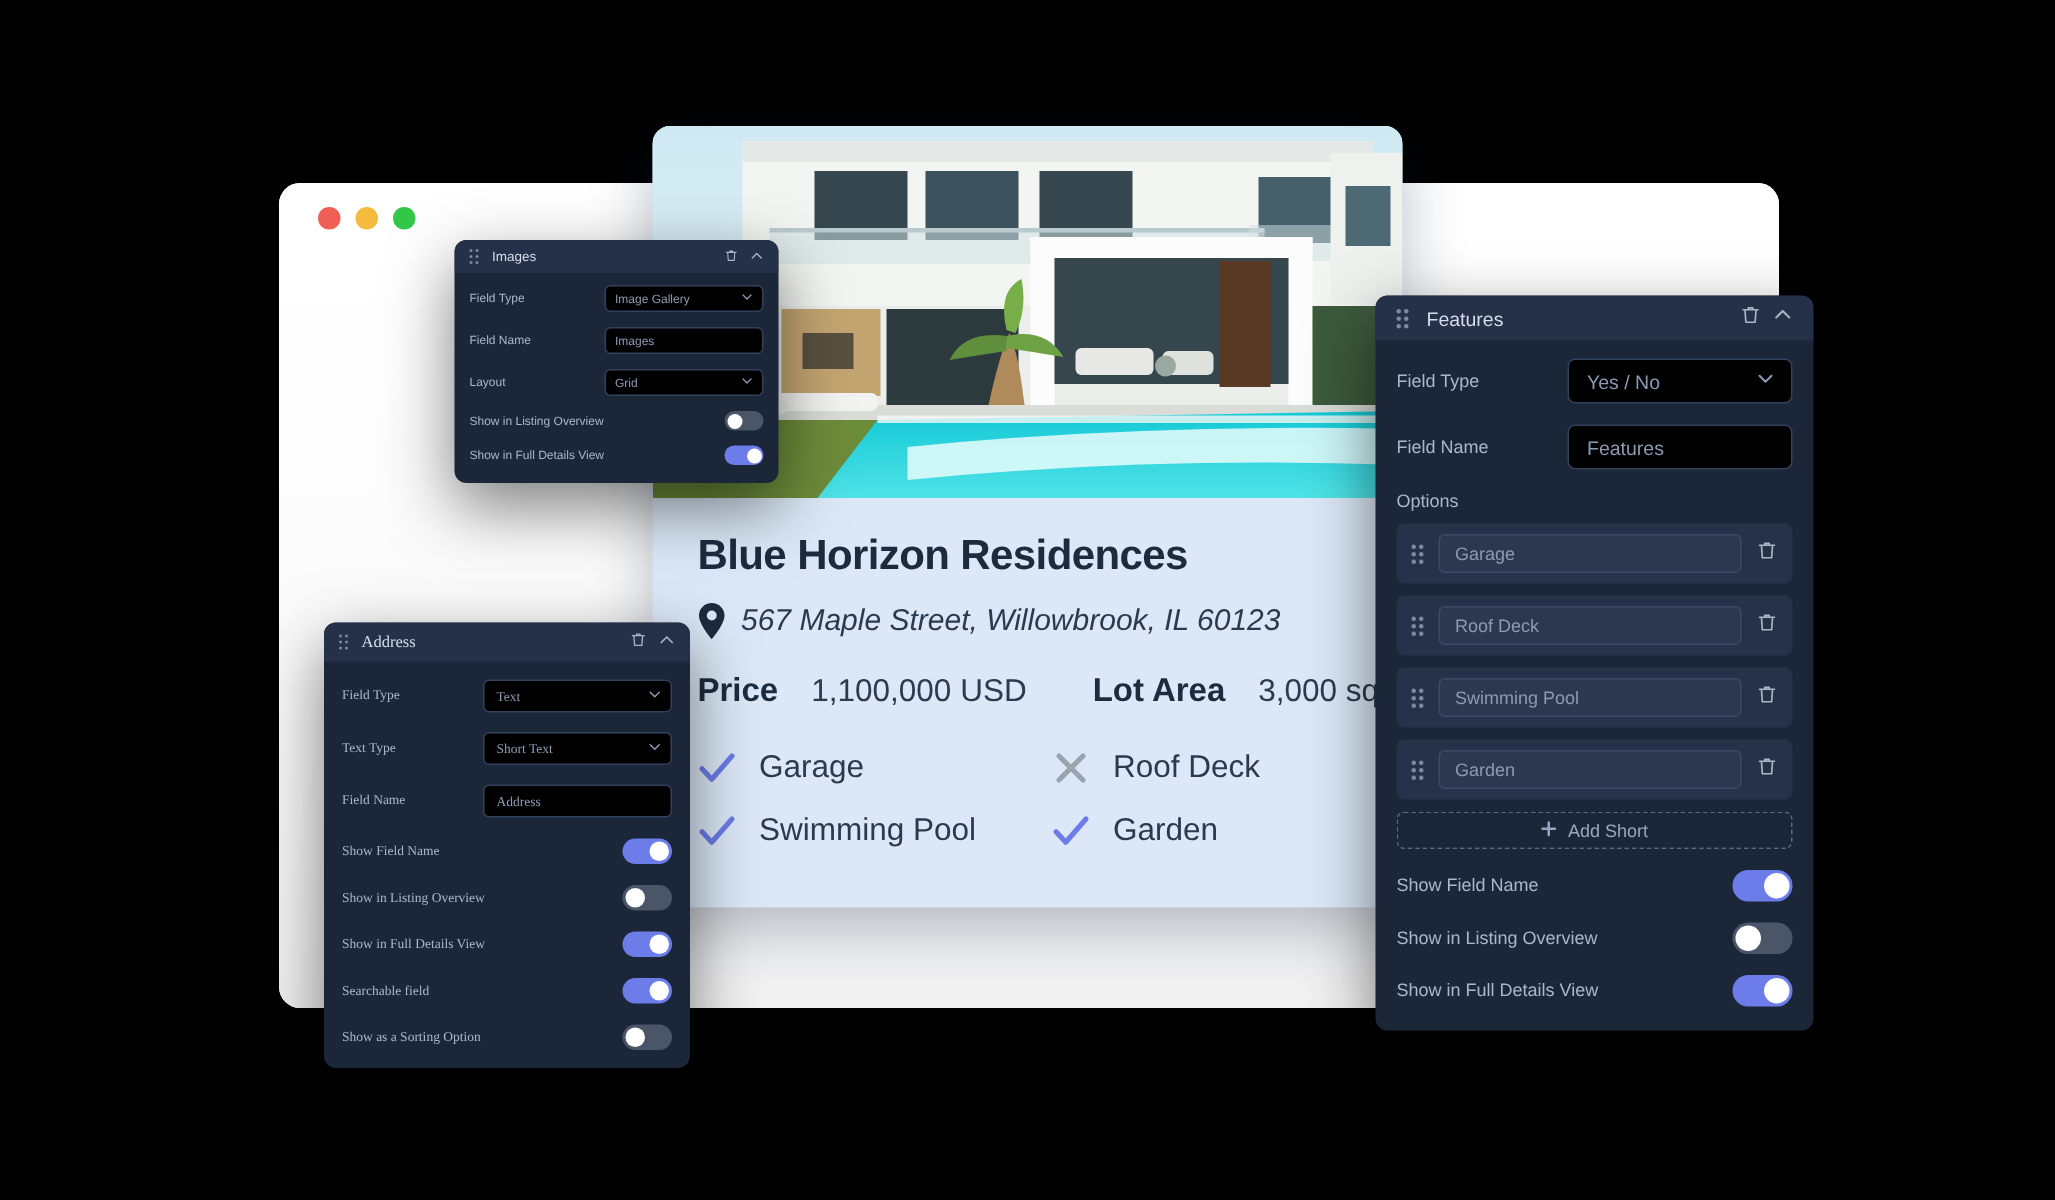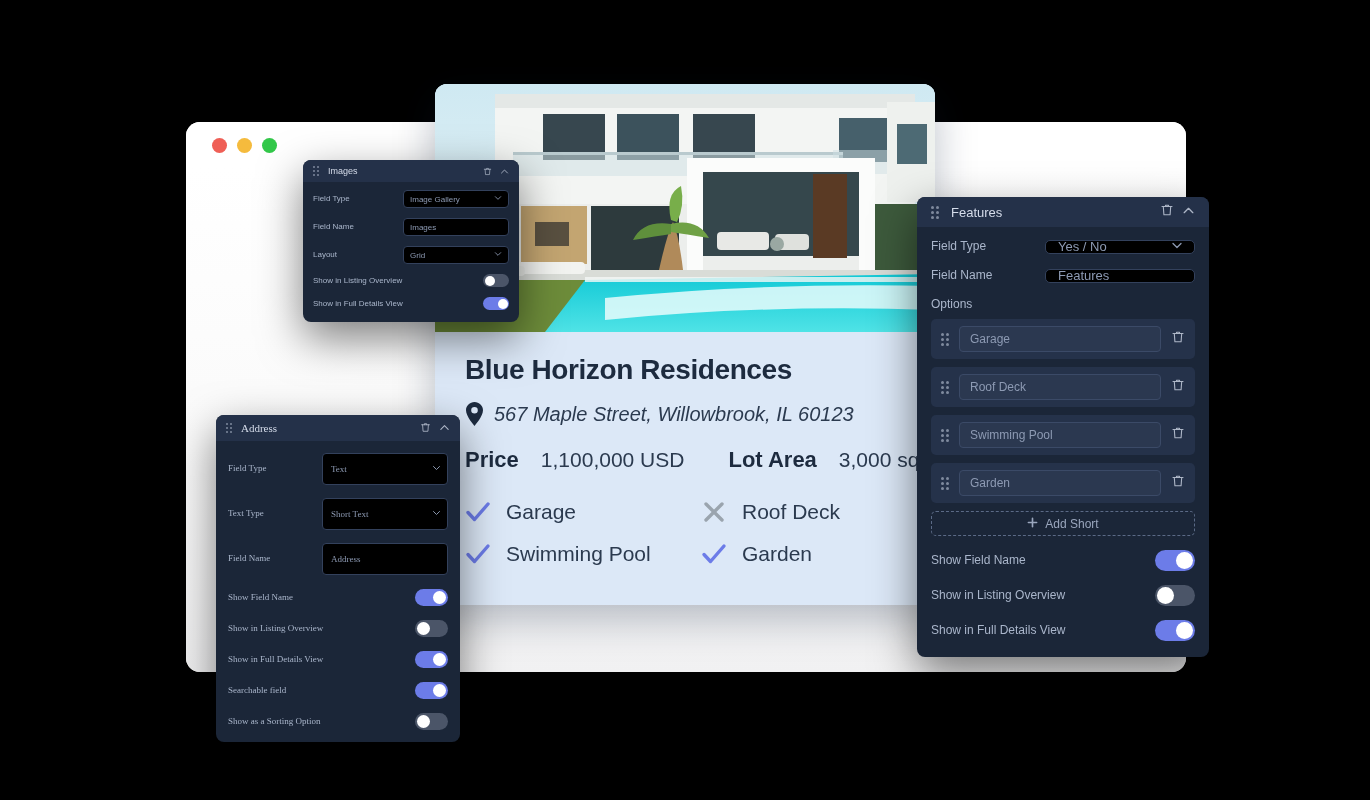--- a/index.html
+++ b/index.html
@@ -108,22 +108,22 @@
   .flabel { font-size: 8px; color: #aab6cb; line-height: 1.25; }
   .panel.big .flabel { font-size: 12px; }
   .panel.mid .flabel { font-size: 9px; }
 
   .ctl {
     background: #000000; border: 1px solid #33415c; border-radius: 4px;
     height: 18px; display: flex; align-items: center;
     padding: 0 6px; font-size: 8px; color: #8d9ab3;
     position: relative;
   }
-  .panel.big .ctl { height: 14px; font-size: 13px; padding: 0 12px; border-radius: 5px; }
-  .panel.mid .ctl { height: 22px; font-size: 9px; padding: 15px 8px; }
+  .panel.big .ctl { height: 30px; font-size: 13px; padding: 0 12px; border-radius: 5px; }
+  .panel.mid .ctl { height: 22px; font-size: 9px; padding: 0 8px; }
   .ctl .chev { position: absolute; right: 6px; top: 50%; transform: translateY(-50%); }
   .panel.big .ctl .chev { right: 11px; }
 
   .toggle {
     width: 26px; height: 13px; border-radius: 7px; position: relative; flex: none;
     background: #4b5568;
   }
   .toggle.on { background: #6c7ce8; }
   .toggle .knob {
     position: absolute; top: 1.5px; left: 1.5px;

